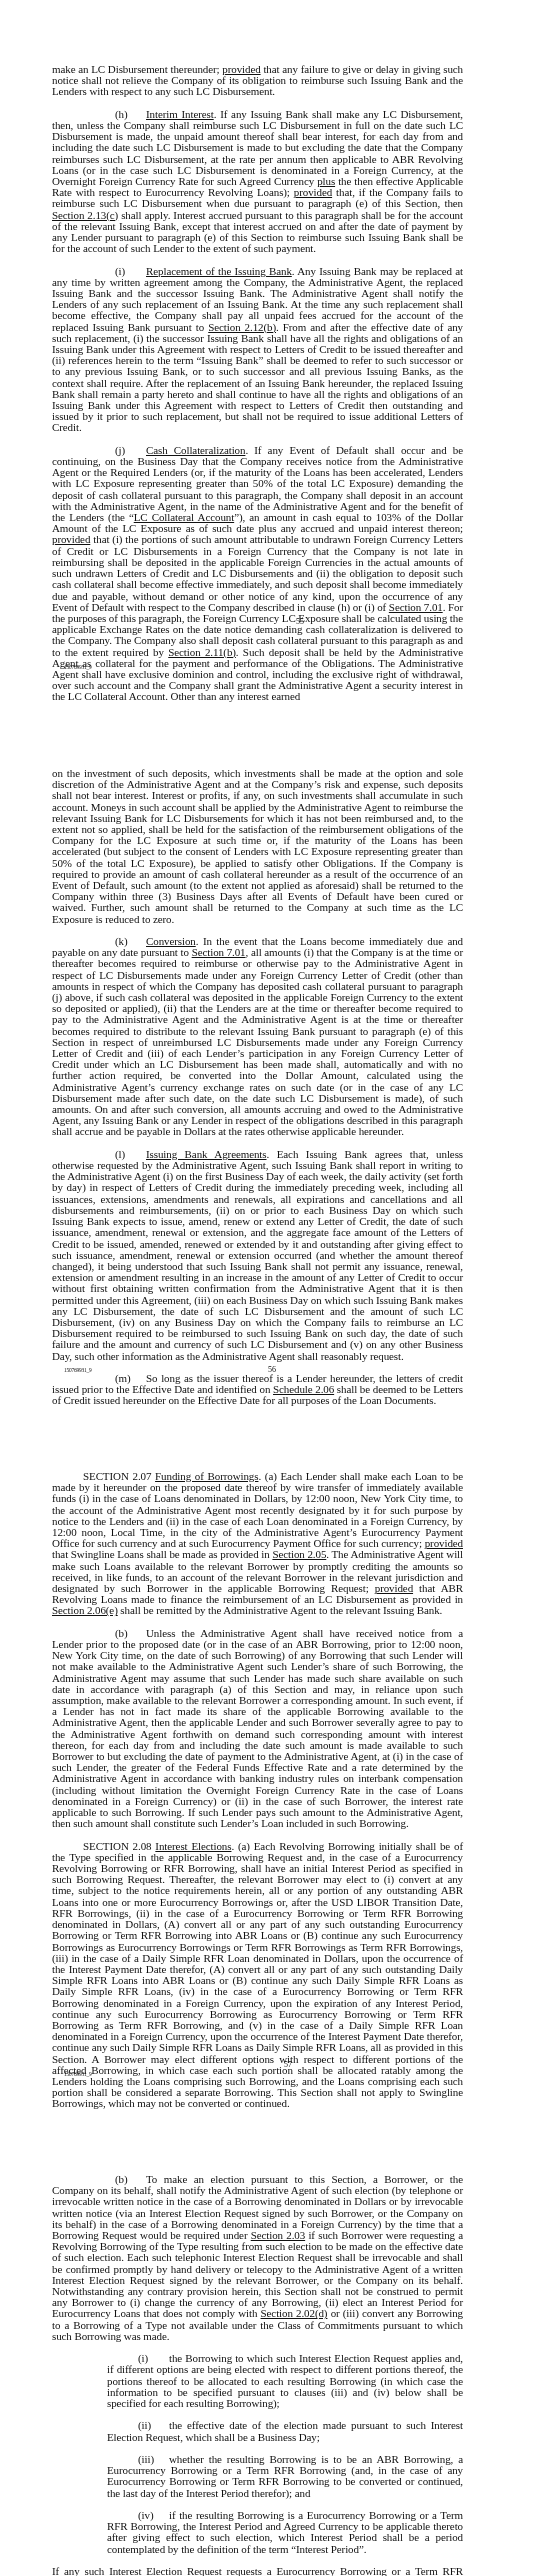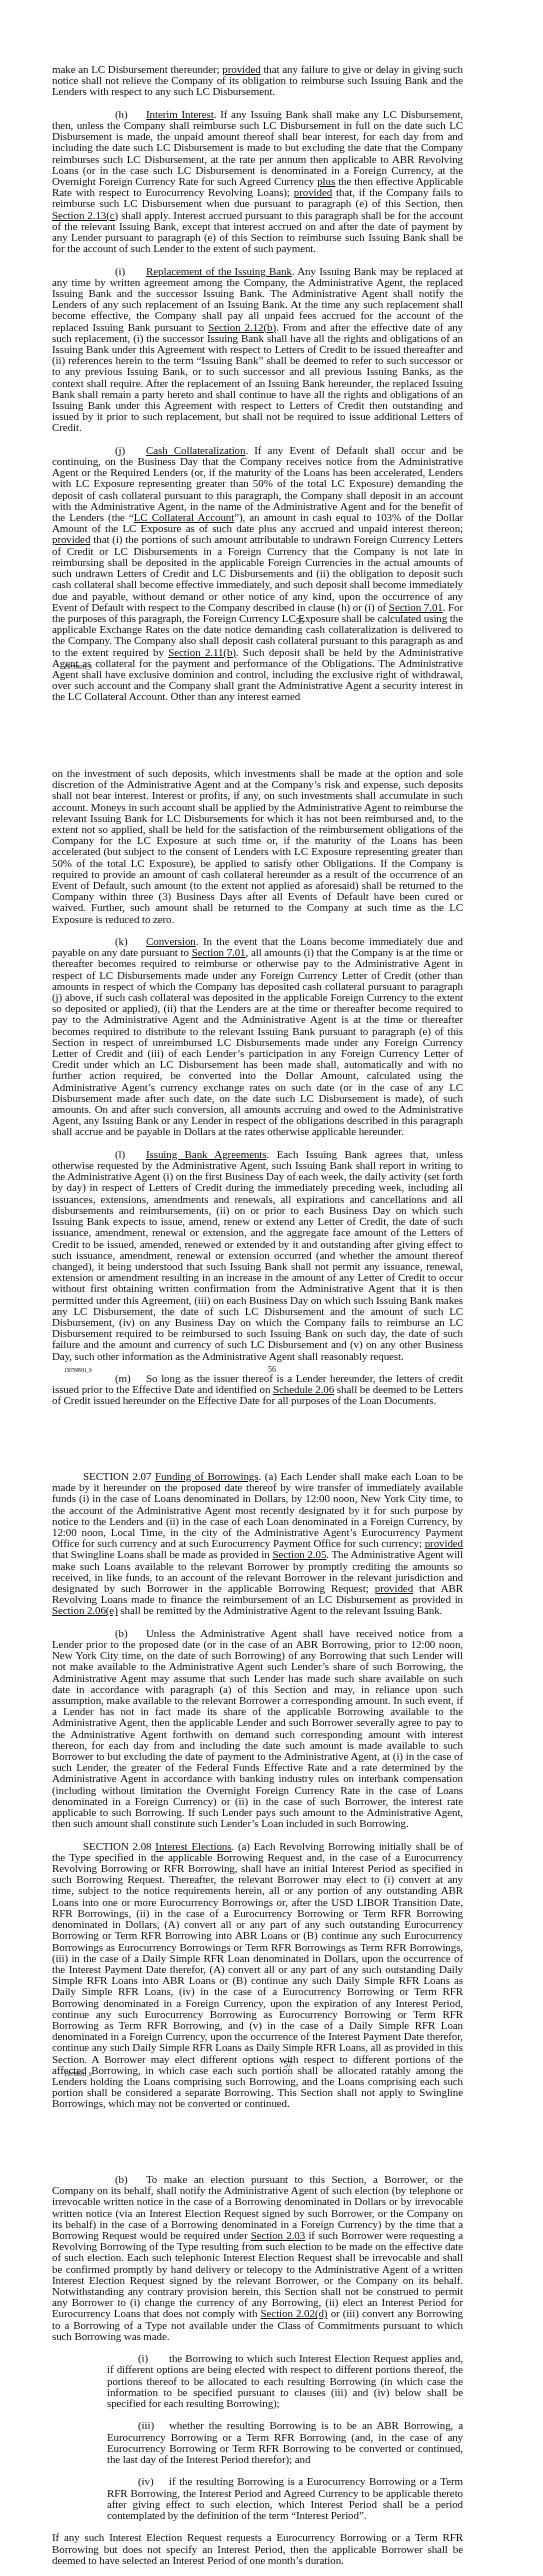--- a/index.html
+++ b/index.html
@@ -46,20 +46,21 @@
         <p class="para label-para"><span class="lbl">(b)</span><span>Unless the Administrative Agent shall have received notice from a Lender prior to the proposed date (or in the case of an ABR Borrowing, prior to 12:00 noon, New York City time, on the date of such Borrowing) of any Borrowing that such Lender will not make available to the Administrative Agent such Lender’s share of such Borrowing, the Administrative Agent may assume that such Lender has made such share available on such date in accordance with paragraph (a) of this Section and may, in reliance upon such assumption, make available to the relevant Borrower a corresponding amount.  In such event, if a Lender has not in fact made its share of the applicable Borrowing available to the Administrative Agent, then the applicable Lender and such Borrower severally agree to pay to the Administrative Agent forthwith on demand such corresponding amount with interest thereon, for each day from and including the date such amount is made available to such Borrower to but excluding the date of payment to the Administrative Agent, at (i) in the case of such Lender, the greater of the Federal Funds Effective Rate and a rate determined by the Administrative Agent in accordance with banking industry rules on interbank compensation (including without limitation the Overnight Foreign Currency Rate in the case of Loans denominated in a Foreign Currency) or (ii) in the case of such Borrower, the interest rate applicable to such Borrowing.  If such Lender pays such amount to the Administrative Agent, then such amount shall constitute such Lender’s Loan included in such Borrowing.</span></p>
         <p class="para section last"><span class="sec-indent"></span><span>SECTION 2.08  </span><span class="u">Interest Elections</span><span>.  (a)  Each Revolving Borrowing initially shall be of the Type specified in the applicable Borrowing Request and, in the case of a Eurocurrency Revolving Borrowing or RFR Borrowing, shall have an initial Interest Period as specified in such Borrowing Request.  Thereafter, the relevant Borrower may elect to (i) convert at any time, subject to the notice requirements herein, all or any portion of any outstanding ABR Loans into one or more Eurocurrency Borrowings or, after the USD LIBOR Transition Date, RFR Borrowings, (ii) in the case of a Eurocurrency Borrowing or Term RFR Borrowing denominated in Dollars, (A) convert all or any part of any such outstanding Eurocurrency Borrowing or Term RFR Borrowing into ABR Loans or (B) continue any such Eurocurrency Borrowings as Eurocurrency Borrowings or Term RFR Borrowings as Term RFR Borrowings, (iii) in the case of a Daily Simple RFR Loan denominated in Dollars, upon the occurrence of the Interest Payment Date therefor, (A) convert all or any part of any such outstanding Daily Simple RFR Loans into ABR Loans or (B) continue any such Daily Simple RFR Loans as Daily Simple RFR Loans, (iv) in the case of a Eurocurrency Borrowing or Term RFR Borrowing denominated in a Foreign Currency, upon the expiration of any Interest Period, continue any such Eurocurrency Borrowing as Eurocurrency Borrowing or Term RFR Borrowing as Term RFR Borrowing, and (v) in the case of a Daily Simple RFR Loan denominated in a Foreign Currency, upon the occurrence of the Interest Payment Date therefor, continue any such Daily Simple RFR Loans as Daily Simple RFR Loans, all as provided in this Section.  A Borrower may elect different options with respect to different portions of the affected Borrowing, in which case each such portion shall be allocated ratably among the Lenders holding the Loans comprising such Borrowing, and the Loans comprising each such portion shall be considered a separate Borrowing.  This Section shall not apply to Swingline Borrowings, which may not be converted or continued.</span></p>
       </div>
     <div class="page-num" style="top:654px;margin-left:16px;">57</div>
     <div class="doc-id" style="top:665px;">150769931_9</div>
   </div>
   <div class="page">
     <div class="content" style="top:65px;">
         <p class="para label-para"><span class="lbl">(b)</span><span>To make an election pursuant to this Section, a Borrower, or the Company on its behalf, shall notify the Administrative Agent of such election (by telephone or irrevocable written notice in the case of a Borrowing denominated in Dollars or by irrevocable written notice (via an Interest Election Request signed by such Borrower, or the Company on its behalf) in the case of a Borrowing denominated in a Foreign Currency) by the time that a Borrowing Request would be required under </span><span class="u">Section 2.03</span><span> if such Borrower were requesting a Revolving Borrowing of the Type resulting from such election to be made on the effective date of such election.  Each such telephonic Interest Election Request shall be irrevocable and shall be confirmed promptly by hand delivery or telecopy to the Administrative Agent of a written Interest Election Request signed by the relevant Borrower, or the Company on its behalf.  Notwithstanding any contrary provision herein, this Section shall not be construed to permit any Borrower to (i) change the currency of any Borrowing, (ii) elect an Interest Period for Eurocurrency Loans that does not comply with </span><span class="u">Section 2.02(d)</span><span> or (iii) convert any Borrowing to a Borrowing of a Type not available under the Class of Commitments pursuant to which such Borrowing was made.</span></p>
         <p class="para sub"><span class="lbl">(i)</span><span>the Borrowing to which such Interest Election Request applies and, if different options are being elected with respect to different portions thereof, the portions thereof to be allocated to each resulting Borrowing (in which case the information to be specified pursuant to clauses (iii) and (iv) below shall be specified for each resulting Borrowing);</span></p>
+        <p class="para sub"><span class="lbl">(ii)</span><span>the effective date of the election made pursuant to such Interest Election Request, which shall be a Business Day;</span></p>
         <p class="para sub"><span class="lbl">(iii)</span><span>whether the resulting Borrowing is to be an ABR Borrowing, a Eurocurrency Borrowing or a Term RFR Borrowing (and, in the case of any Eurocurrency Borrowing or Term RFR Borrowing to be converted or continued, the last day of the Interest Period therefor); and</span></p>
         <p class="para sub"><span class="lbl">(iv)</span><span>if the resulting Borrowing is a Eurocurrency Borrowing or a Term RFR Borrowing, the Interest Period and Agreed Currency to be applicable thereto after giving effect to such election, which Interest Period shall be a period contemplated by the definition of the term “Interest Period”.</span></p>
         <p class="para"><span>If any such Interest Election Request requests a Eurocurrency Borrowing or a Term RFR Borrowing but does not specify an Interest Period, then the applicable Borrower shall be deemed to have selected an Interest Period of one month’s duration.</span></p>
       </div>
 
   </div>
 </div>
 
 
 </body></html>

